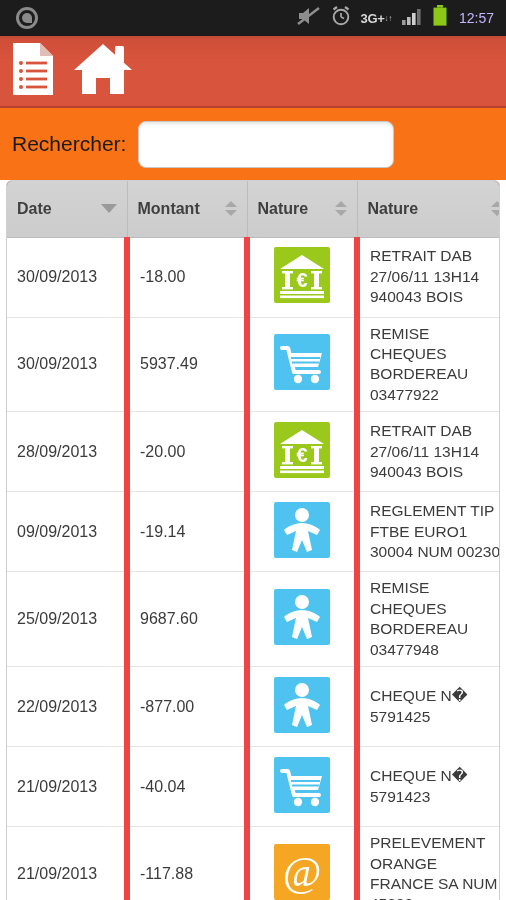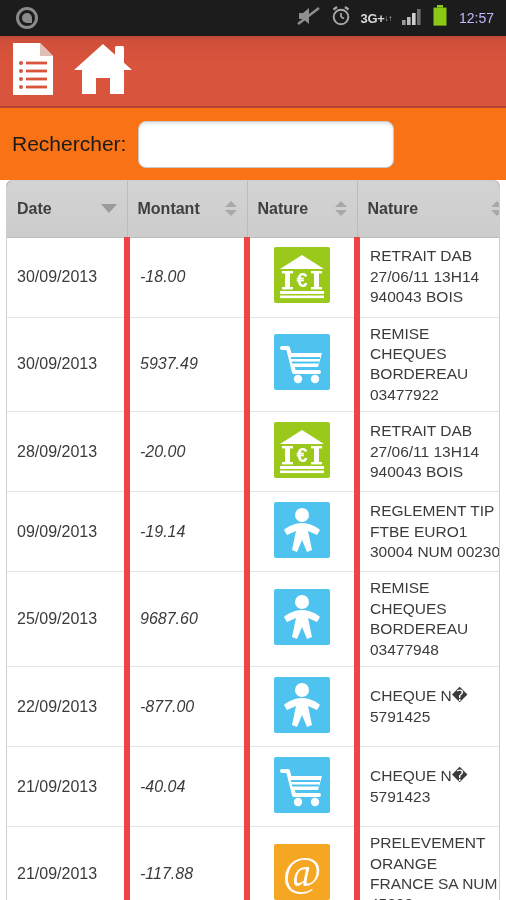--- a/index.html
+++ b/index.html
@@ -148,21 +148,21 @@
     border-bottom: 1px solid #e4e4e4;
     height: 80px;
     padding: 6px 10px;
     vertical-align: middle;
     font-size: 16px;
     color: #3b3b3b;
     background: #ffffff;
   }
   tbody td:last-child { border-right: none; }
   td.c-date { width: 120px; }
-  td.c-amount { width: 120px; font-style: italic; }
+  td.c-amount { width: 120px; }
   td.c-nature { width: 110px; text-align: center; padding: 6px; }
   td.c-libelle { width: 156px; line-height: 1.32; font-size: 15.5px; color: #3b3b3b; }
 
   th.c-date { width: 120px; }
   th.c-amount { width: 120px; margin-top: 44px; }
   th.c-nature { width: 110px; }
   th.c-libelle { width: 156px; }
 
   
   .nicon {

